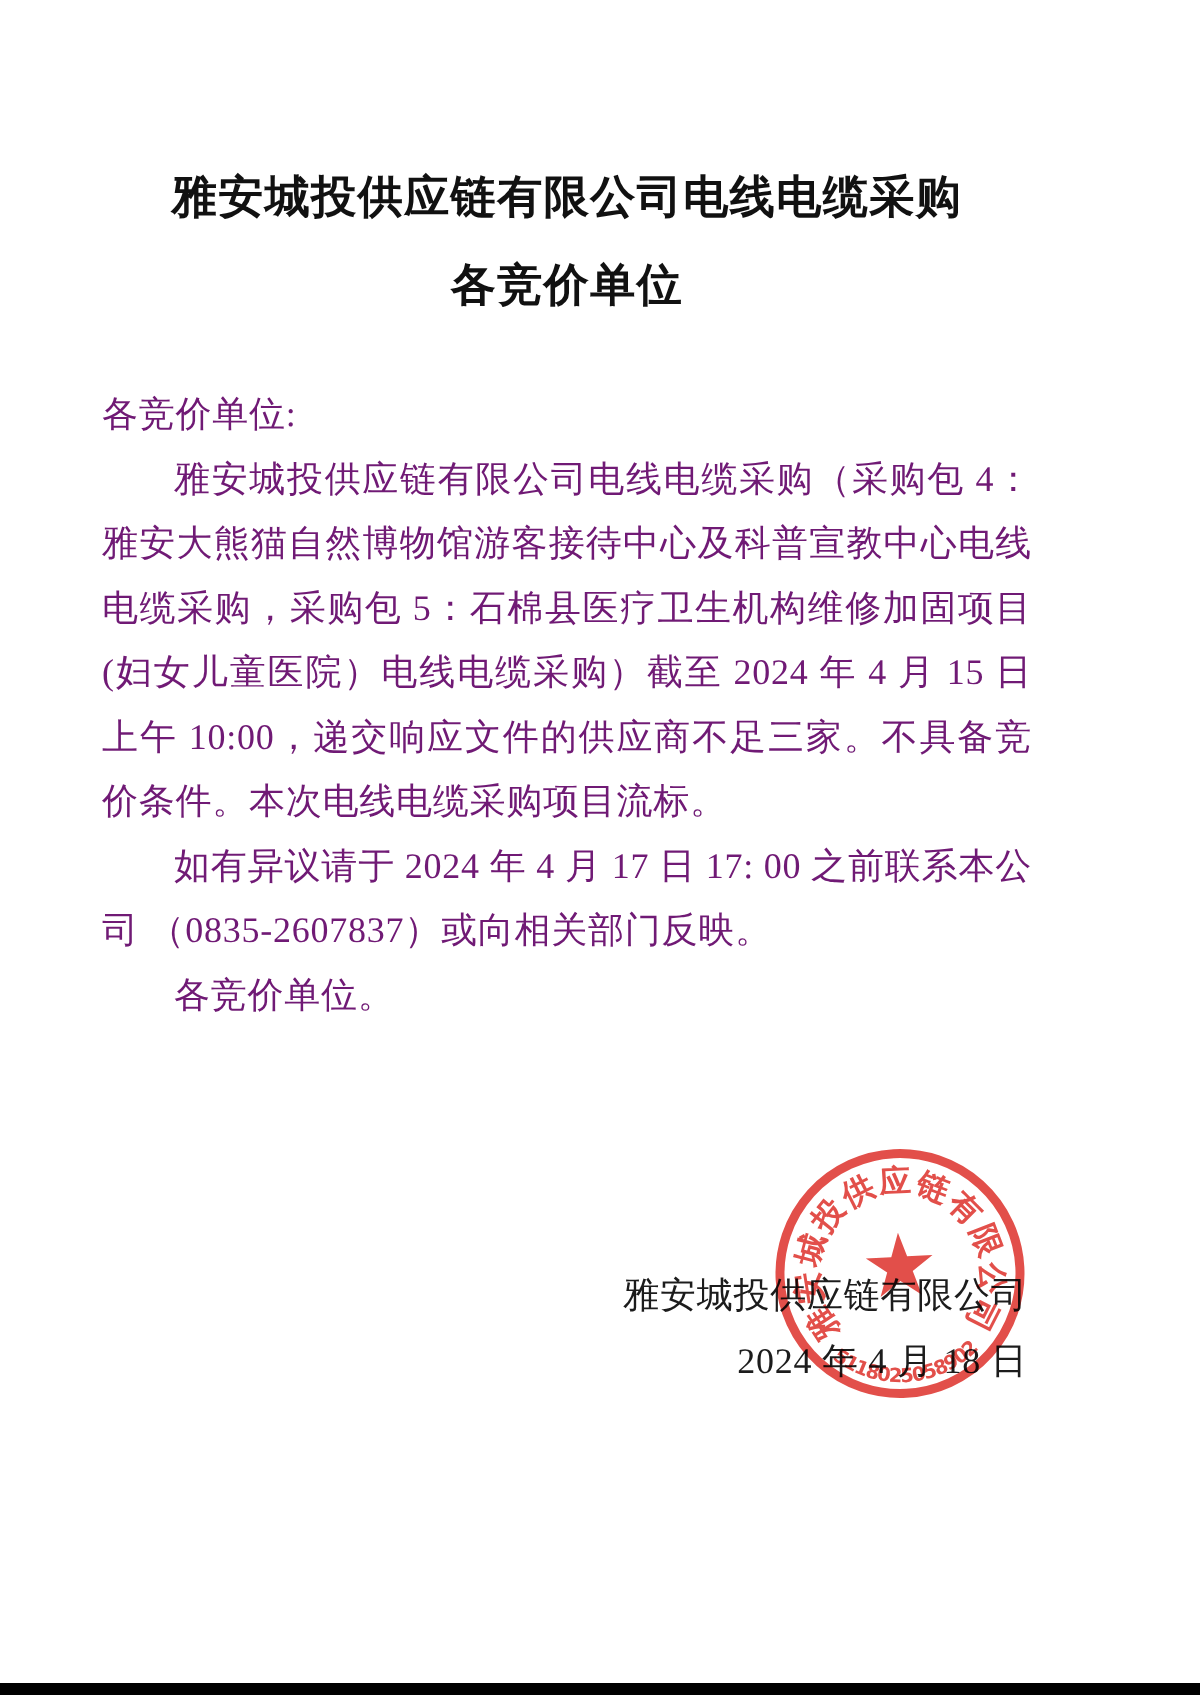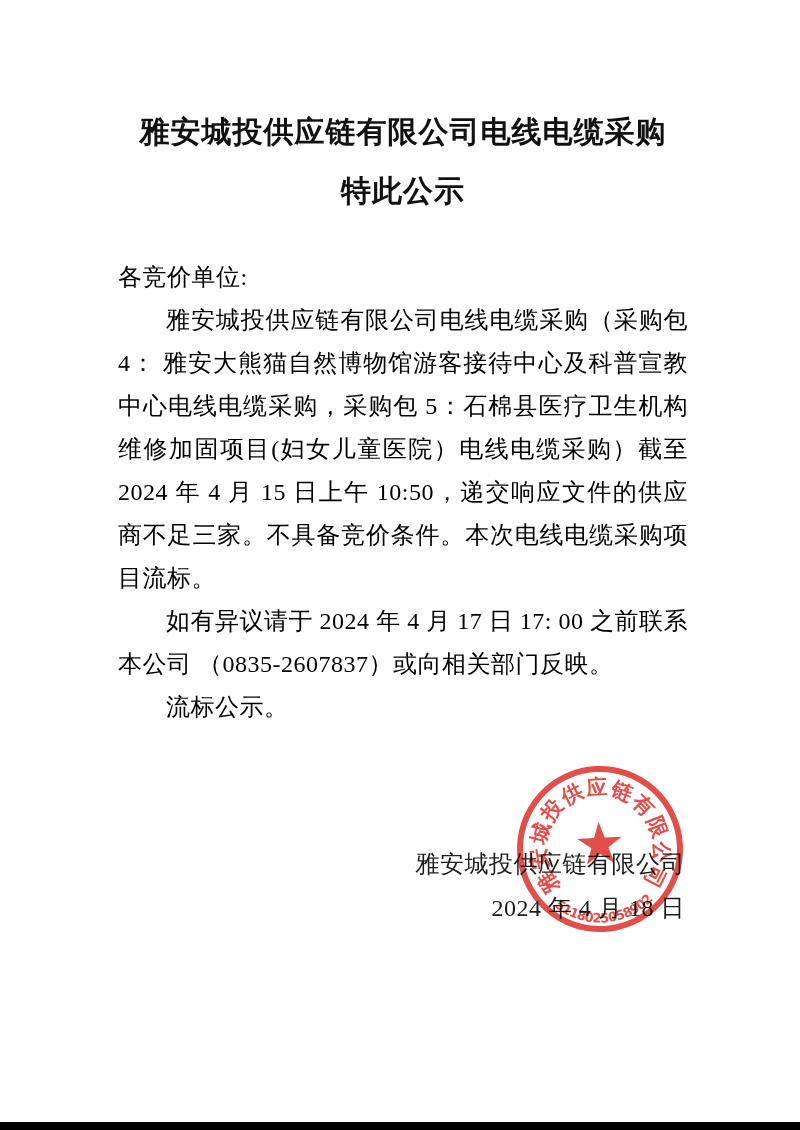--- a/index.html
+++ b/index.html
@@ -6,39 +6,39 @@
   * { box-sizing: border-box; margin: 0; padding: 0; }
   html, body { background: #ffffff; }
   body {
     width: 800px; height: 1130px;
     position: relative; overflow: hidden;
     font-family: "Liberation Serif", "DejaVu Serif", serif;
     color: #171717;
   }
   .doc {
     position: absolute; inset: 0;
-    padding: 0 112px 0 118px;
+    padding: 0 112px 0 68px;
   }
   .title-line {
     text-align: center;
     font-size: 30px;
     font-weight: 700;
     line-height: 40px;
     letter-spacing: 1px;
     color: #111;
   }
   .title-line.first  { margin-top: 112px; }
   .title-line.second { margin-top: 19px; }
   .body-block { margin-top: 45px; }
   .body-block p {
     font-size: 24px;
     line-height: 43px;
     text-align: justify;
     letter-spacing: 0.5px;
-    color: #000000;
+    color: #701a75;
   }
   .body-block p.indent { text-indent: 2em; }
   .signature {
     position: absolute;
     top: 842px;
     right: 115px;
     text-align: right;
     font-size: 24px;
     line-height: 44px;
     letter-spacing: 0.5px;
@@ -93,27 +93,27 @@
     background: #000;
   }
 </style>
 </head>
 <body>
 
 <div class="doc">
 
   <div class="title-line first">雅安城投供应链有限公司电线电缆采购</div>
 
-  <div class="title-line second">特此公示</div>
+  <div class="title-line second">各竞价单位</div>
 
   <div class="body-block">
     <p>各竞价单位:</p>
-    <p class="indent">雅安城投供应链有限公司电线电缆采购（采购包 4： 雅安大熊猫自然博物馆游客接待中心及科普宣教中心电线电缆采购，采购包 5：石棉县医疗卫生机构维修加固项目(妇女儿童医院）电线电缆采购）截至 2024 年 4 月 15 日上午 10:50，递交响应文件的供应商不足三家。不具备竞价条件。本次电线电缆采购项目流标。</p>
+    <p class="indent">雅安城投供应链有限公司电线电缆采购（采购包 4： 雅安大熊猫自然博物馆游客接待中心及科普宣教中心电线电缆采购，采购包 5：石棉县医疗卫生机构维修加固项目(妇女儿童医院）电线电缆采购）截至 2024 年 4 月 15 日上午 10:00，递交响应文件的供应商不足三家。不具备竞价条件。本次电线电缆采购项目流标。</p>
     <p class="indent">如有异议请于 2024 年 4 月 17 日 17: 00 之前联系本公司 （0835-2607837）或向相关部门反映。</p>
-    <p class="indent">流标公示。</p>
+    <p class="indent">各竞价单位。</p>
   </div>
 
   <div class="signature">
     <div>雅安城投供应链有限公司</div>
     <div>2024 年 4 月 18 日</div>
   </div>
 
   <div class="stamp">
     <div class="stamp-ring"></div>
     <div class="stamp-star">★</div>

